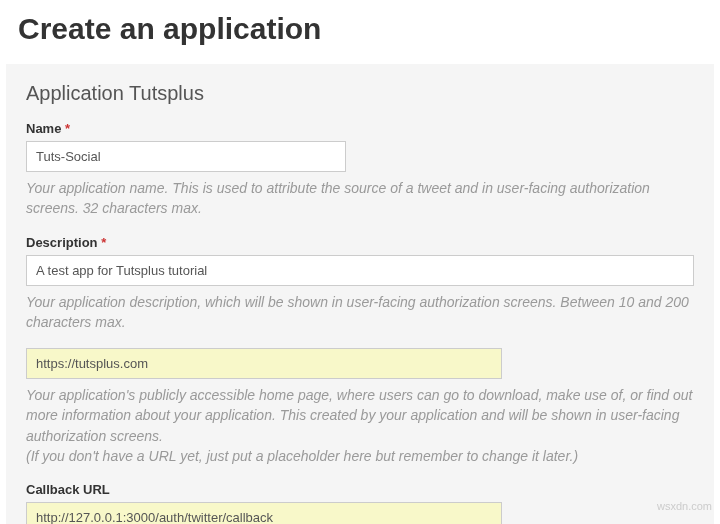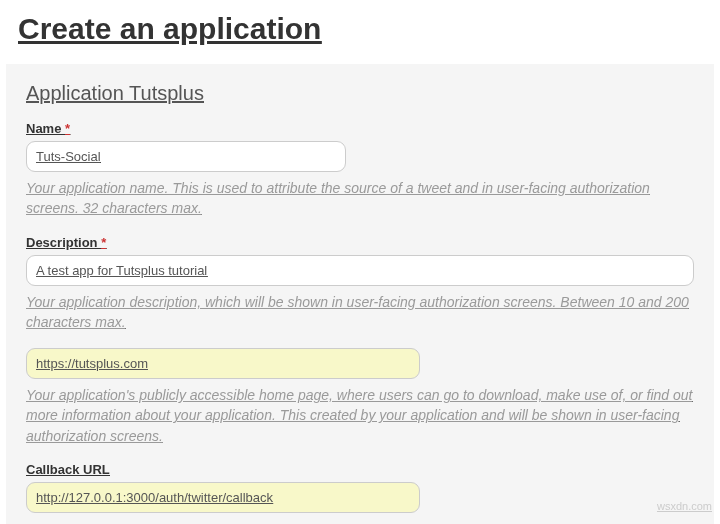--- a/index.html
+++ b/index.html
@@ -1,15 +1,15 @@
 <!DOCTYPE html>
 <html><head>
   <meta charset="utf-8">
   <style>
-    * { box-sizing: border-box; margin: 0; padding: 0; text-decoration: underline; }
+    * { box-sizing: border-box; margin: 0; padding: 0; }
     body {
       font-family: "Helvetica Neue", Helvetica, Arial, sans-serif;
       background: #fff;
       color: #333;
       width: 720px;
     }
     .page-title {
       font-size: 30px;
       font-weight: 700;
       color: #333;
@@ -33,30 +33,30 @@
       color: #333;
       display: block;
       margin-bottom: 5px;
     }
     .req { color: #c33; }
     .text-input {
       width: 320px;
       padding: 7px 9px;
       font-size: 13px;
       border: 1px solid #ccc;
-      border-radius: 9px;
+      border-radius: 0;
       background: #fff;
       color: #555;
       display: block;
       margin-bottom: 6px;
     }
     .text-input.wide { width: 100%; }
     .text-input.hl {
       background: #f8f8c9;
-      width: 394px;
+      width: 476px;
     }
     .help {
       font-size: 14px;
       color: #9a9a9a;
       font-style: italic;
       line-height: 1.45;
     }
     .help a { color: #2b7bb9; text-decoration: none; font-style: italic; }
     .watermark {
       position: absolute;
@@ -90,20 +90,21 @@
       <span>Description</span>
       <span class="req">*</span>
     </label>
     <input type="text" class="text-input wide" value="A test app for Tutsplus tutorial" style="">
     <div class="help">Your application description, which will be shown in user-facing authorization screens. Between 10 and 200 characters max.</div>
   </div>
 
   <div class="form-group">
     <input type="text" class="text-input hl" value="https://tutsplus.com" style="">
     <div class="help">Your application's publicly accessible home page, where users can go to download, make use of, or find out more information about your application. This created by your application and will be shown in user-facing authorization screens.</div>
+    <div class="help">(If you don't have a URL yet, just put a placeholder here but remember to change it later.)</div>
   </div>
 
   <div class="form-group">
     <label class="field-label">
       <span>Callback URL</span>
     </label>
     <input type="text" class="text-input hl" value="http://127.0.0.1:3000/auth/twitter/callback" style="">
   </div>
 
 </div>

